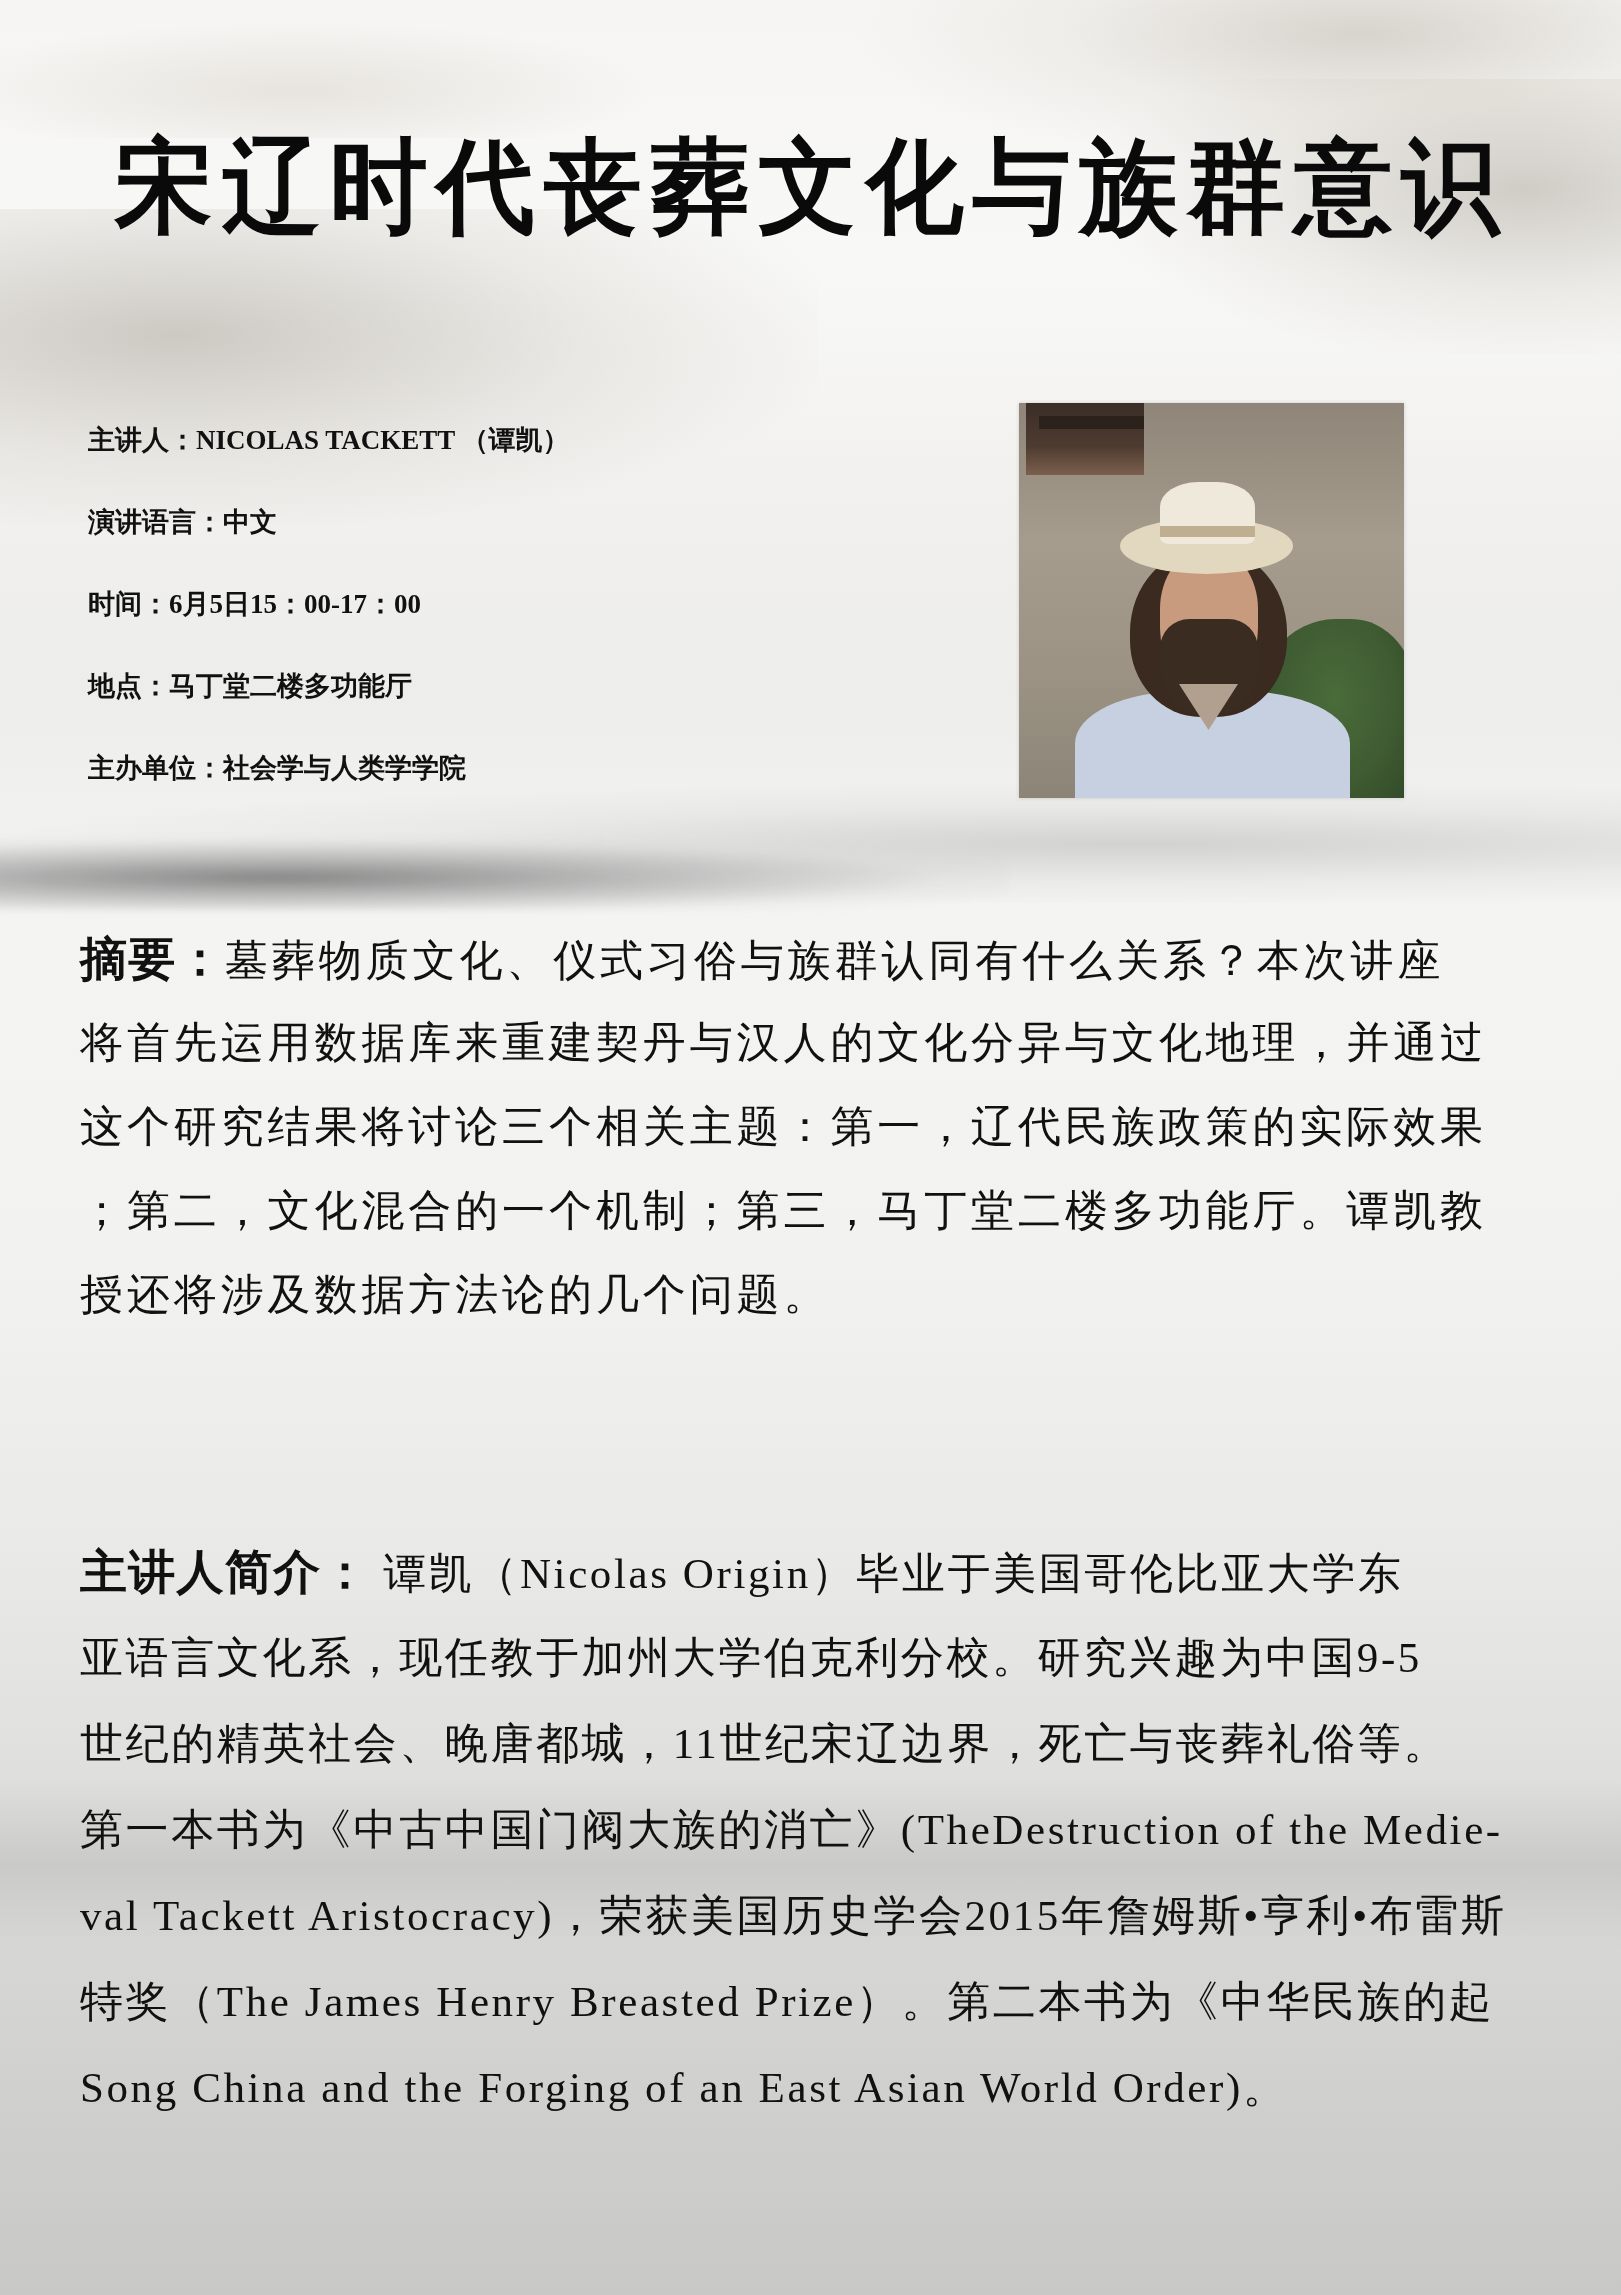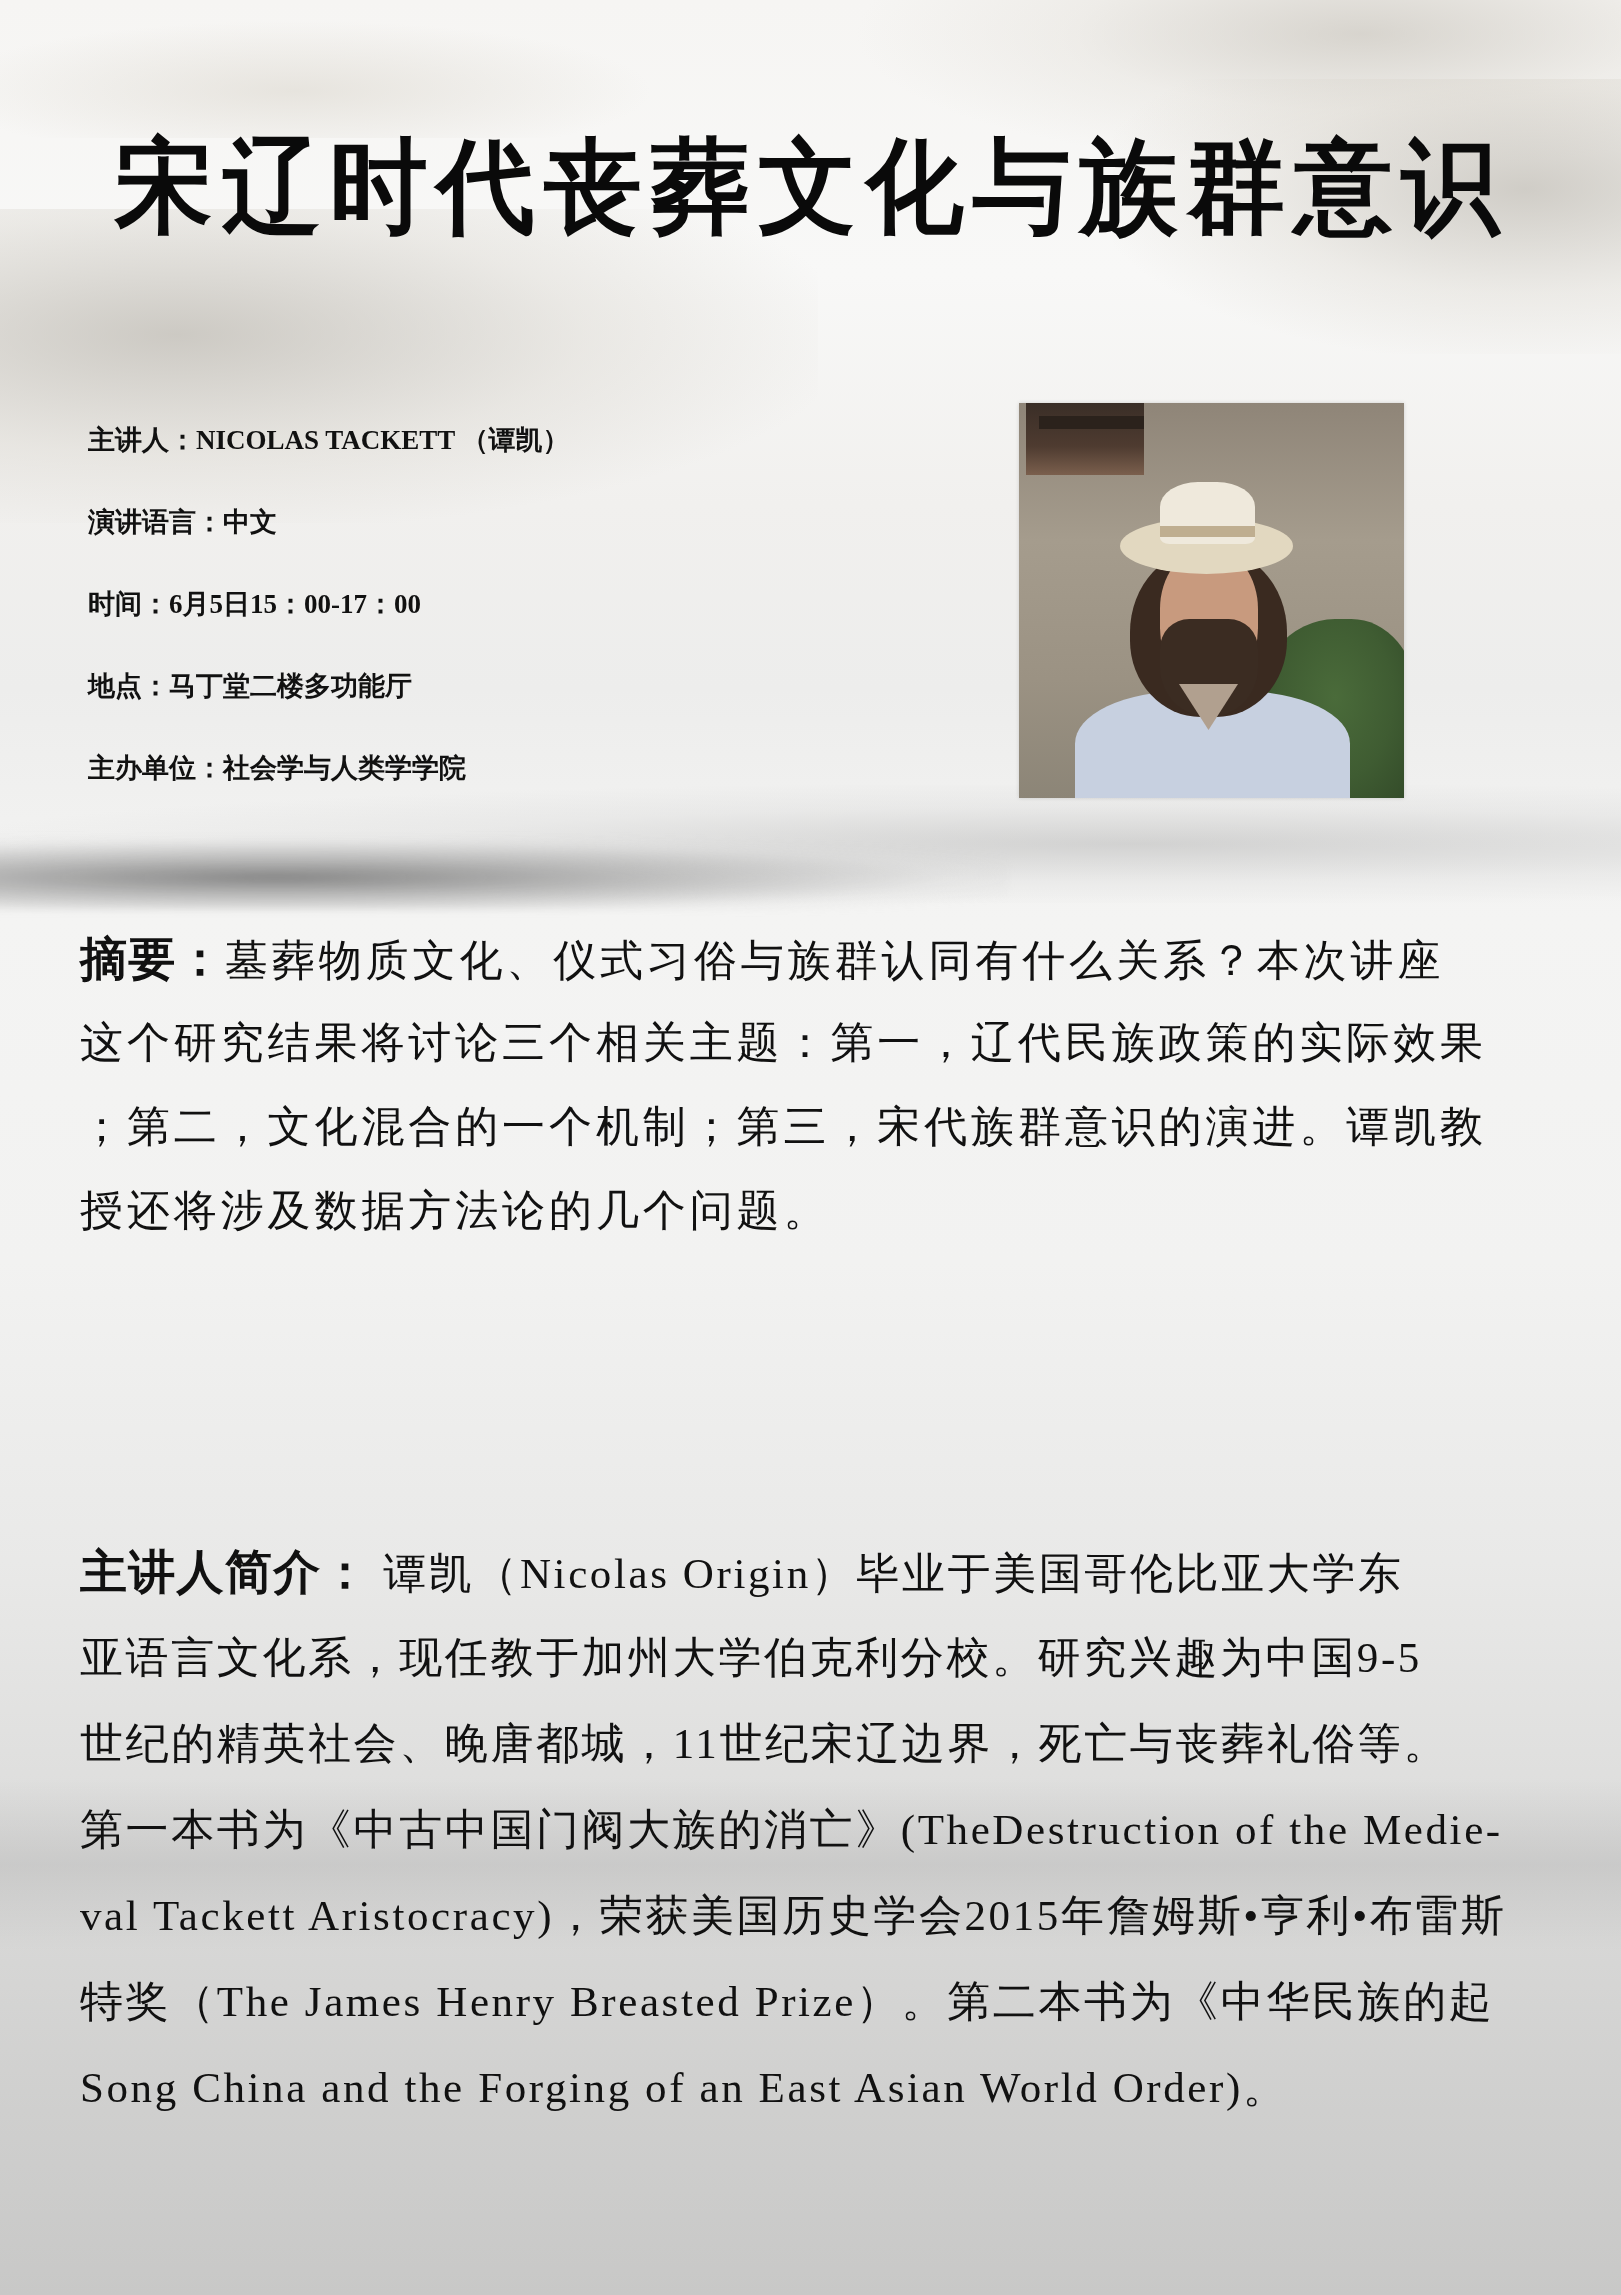--- a/index.html
+++ b/index.html
@@ -160,22 +160,23 @@
   <div class="beard"></div>
   <div class="collar"></div>
   <div class="hat-brim"></div>
   <div class="hat-crown"></div>
   <div class="hat-band"></div>
 </div>
 
 <div class="section abstract">
   <div class="para">
     <span class="line"><span class="label">摘要：</span><span>墓葬物质文化、仪式习俗与族群认同有什么关系？本次讲座</span></span>
+    <span class="line">将首先运用数据库来重建契丹与汉人的文化分异与文化地理，并通过</span>
     <span class="line">这个研究结果将讨论三个相关主题：第一，辽代民族政策的实际效果</span>
-    <span class="line">；第二，文化混合的一个机制；第三，宋代族群意识的演进。谭凯教</span>
+    <span class="line">；第二，文化混合的一个机制；第三，马丁堂二楼多功能厅。谭凯教</span>
     <span class="line">授还将涉及数据方法论的几个问题。</span>
   </div>
 </div>
 
 <div class="section bio">
   <div class="para">
     <span class="line"><span class="label">主讲人简介：</span><span> 谭凯（Nicolas Origin）毕业于美国哥伦比亚大学东</span></span>
     <span class="line">亚语言文化系，现任教于加州大学伯克利分校。研究兴趣为中国9-5</span>
     <span class="line">世纪的精英社会、晚唐都城，11世纪宋辽边界，死亡与丧葬礼俗等。</span>
     <span class="line">第一本书为《中古中国门阀大族的消亡》(TheDestruction of the Medie-</span>

